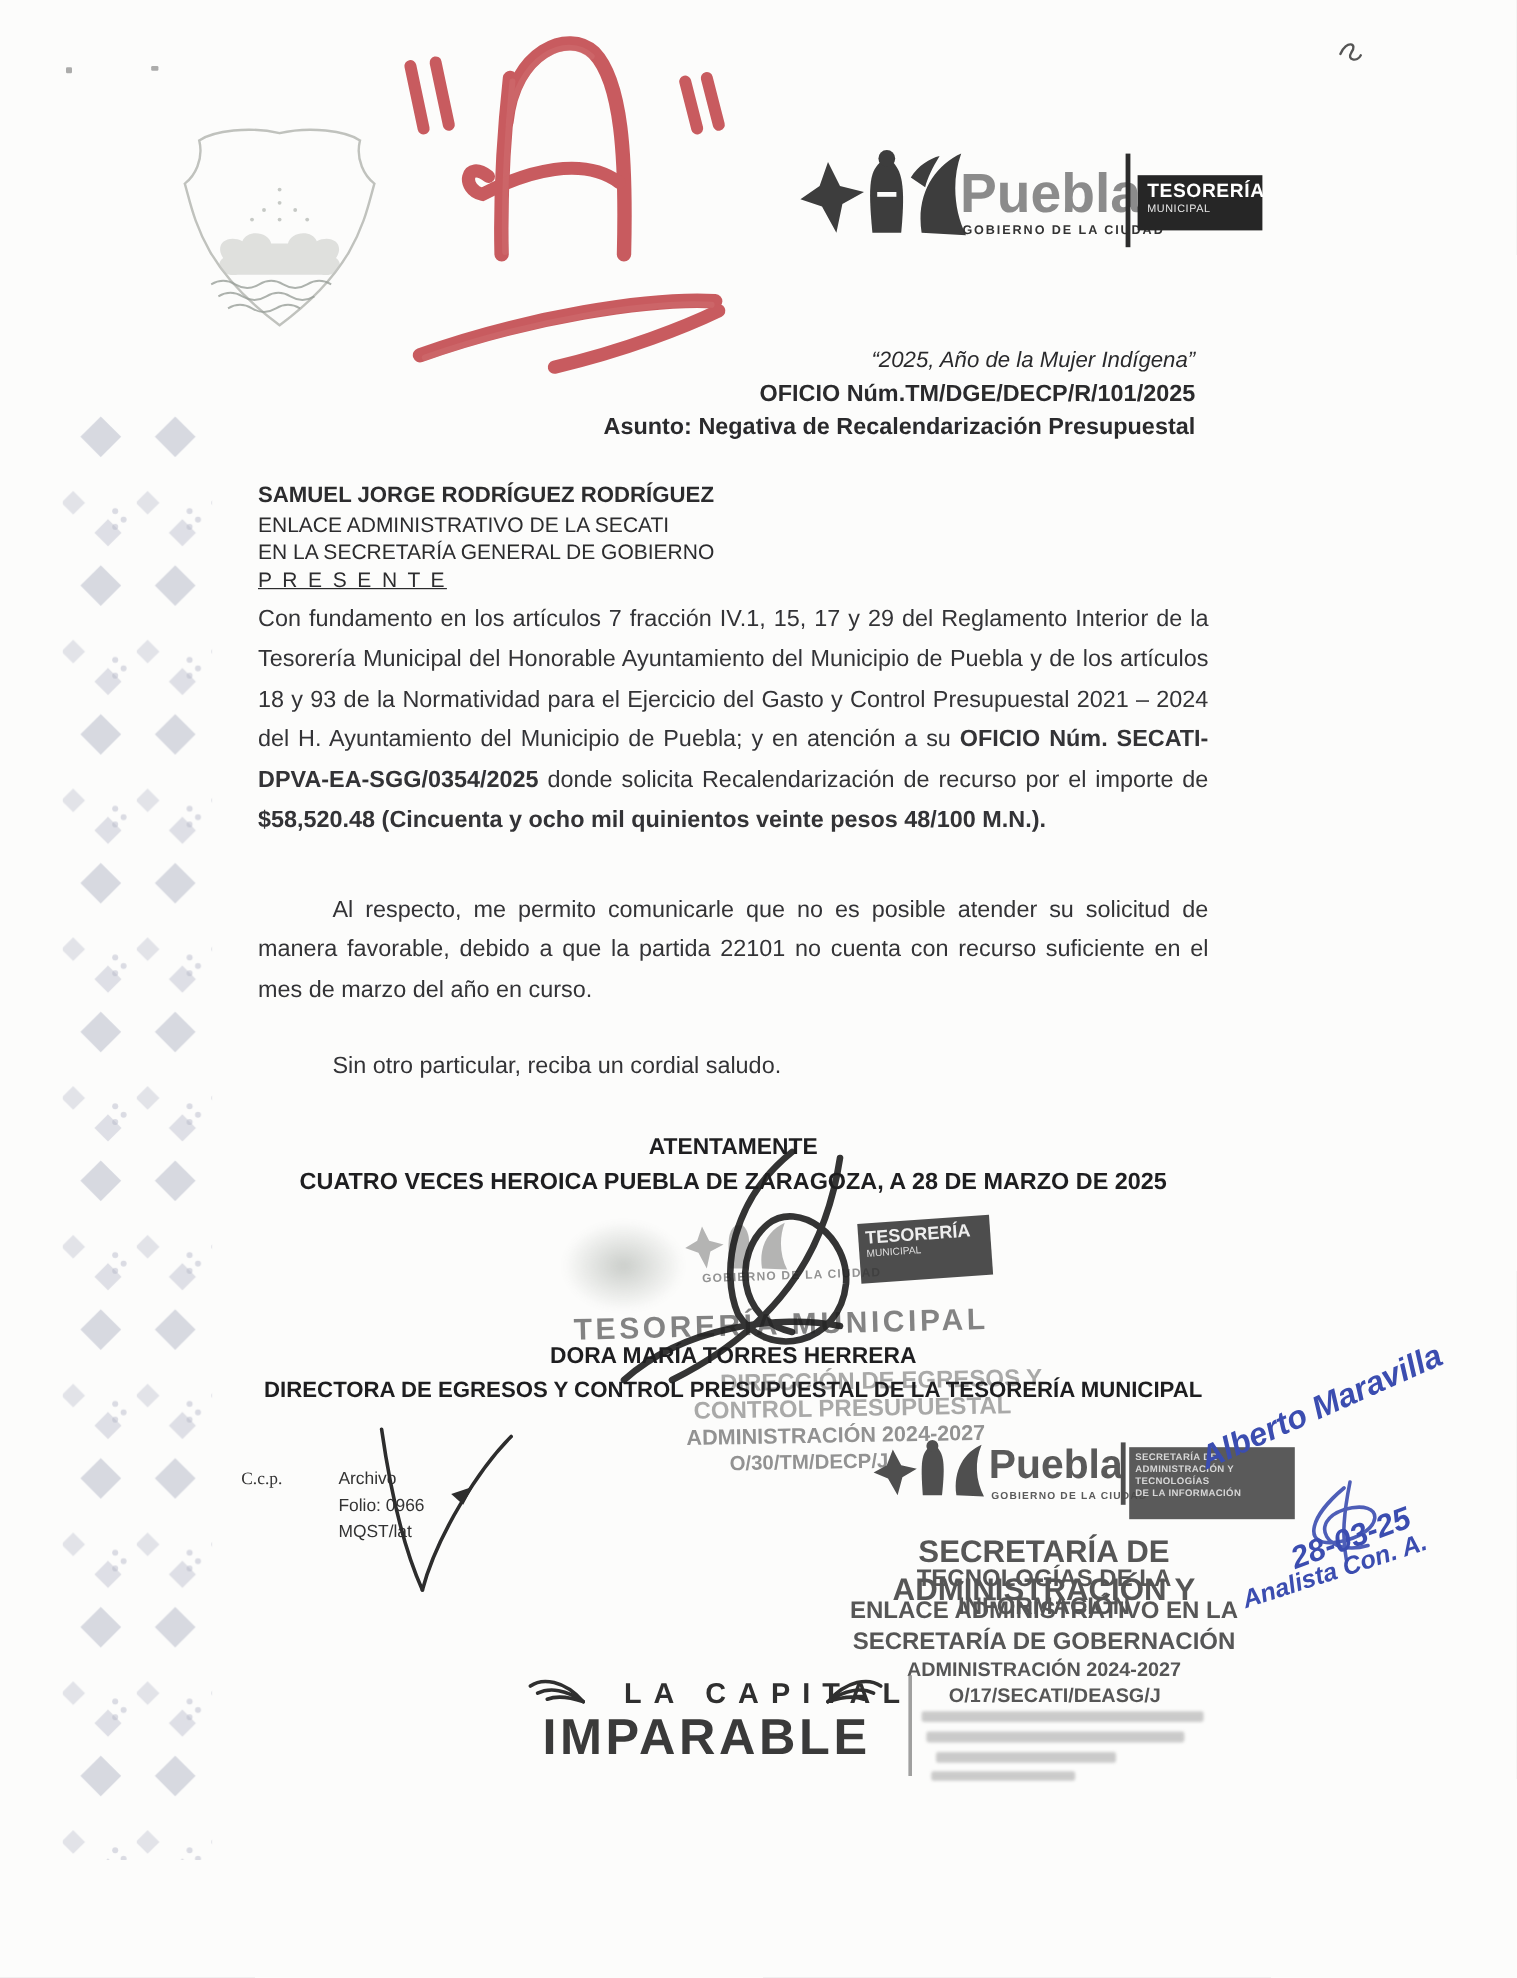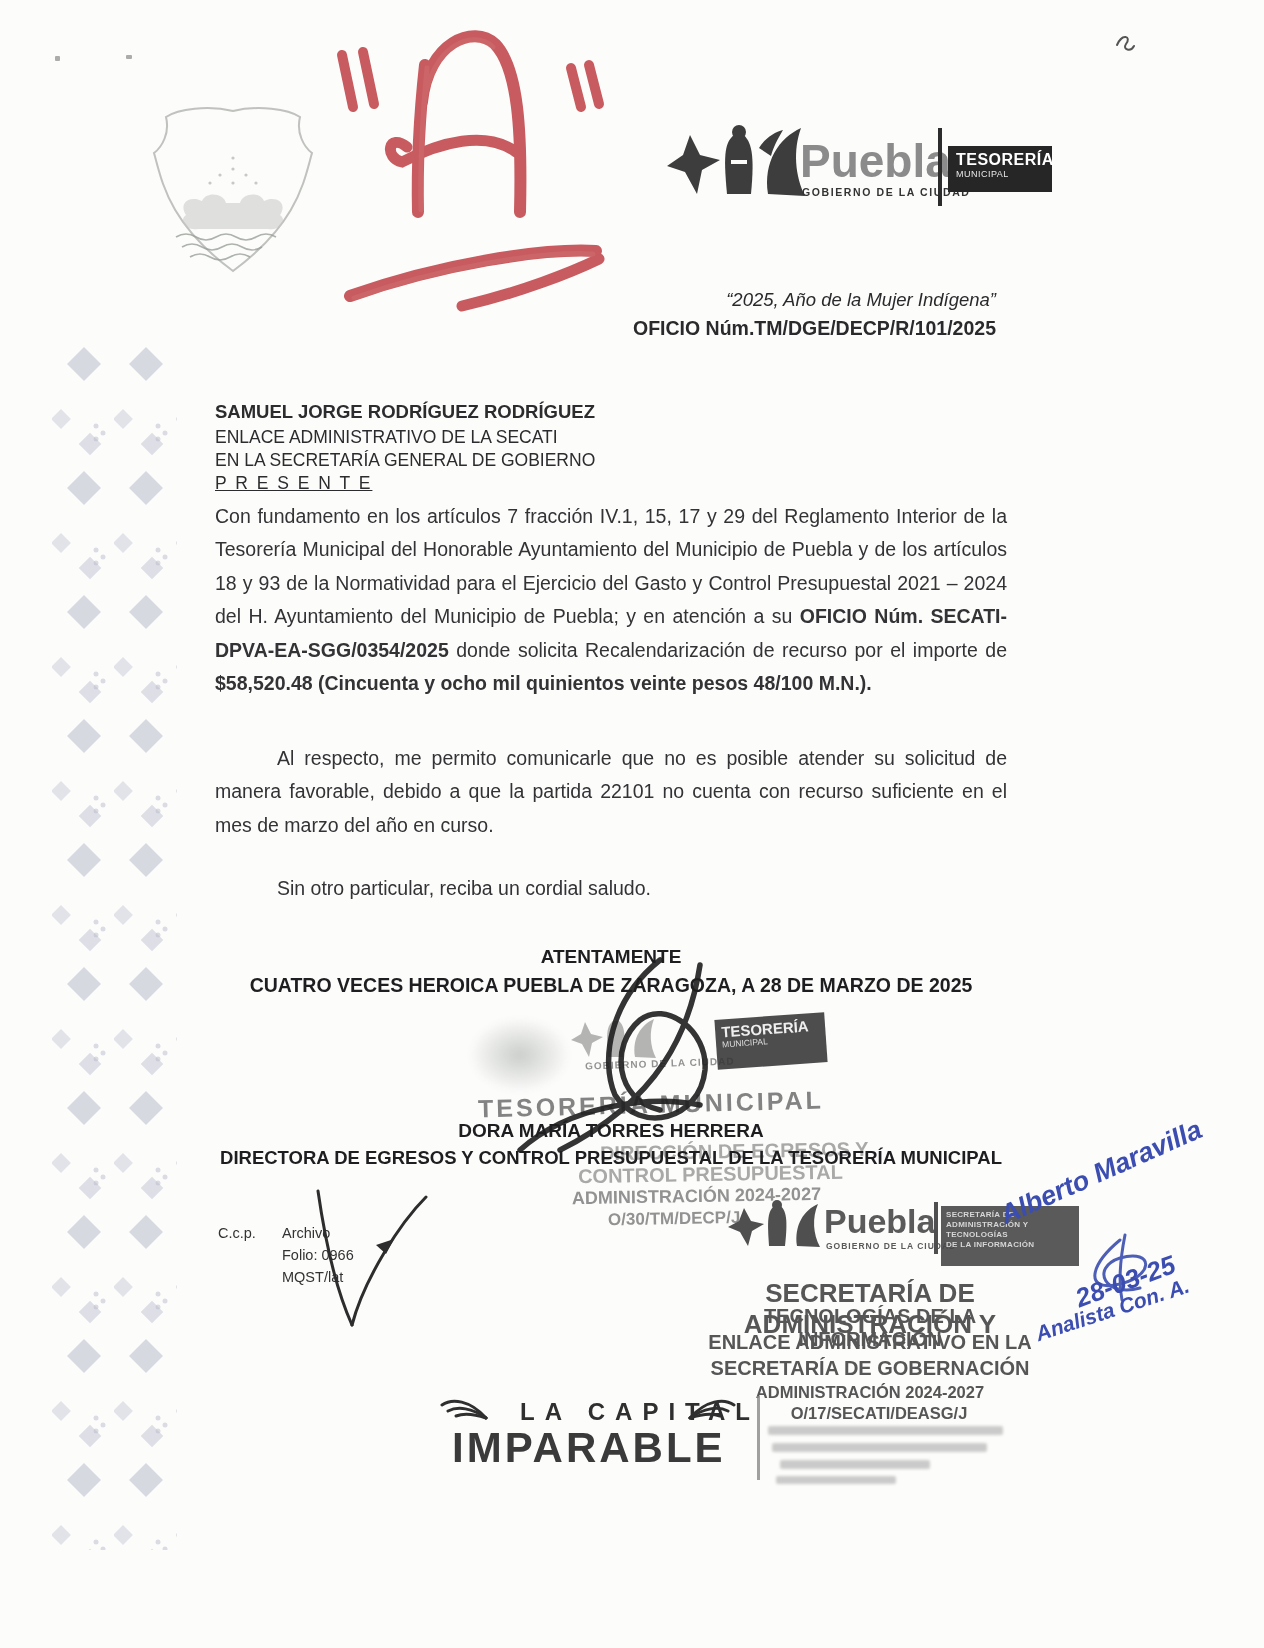--- a/index.html
+++ b/index.html
@@ -136,20 +136,21 @@
     <div class="abs vbar" style="left:938px;top:128px;width:4px;height:78px;"></div>
     <div class="abs badge" style="left:948px;top:146px;width:104px;height:46px;">
       <div class="l1">TESORERÍA</div>
       <div class="l2">MUNICIPAL</div>
     </div>
   </div>
 
   <div class="abs hdr rt" style="left:400px;top:286px;width:596px;">
     <div class="legend">“2025, Año de la Mujer Indígena”</div>
     <div class="boldline">OFICIO Núm.TM/DGE/DECP/R/101/2025</div>
+    <div class="boldline">Asunto: Negativa de Recalendarización Presupuestal</div>
   </div>
 
   <div class="abs recipient" style="left:215px;top:400px;">
     <div class="rname">SAMUEL JORGE RODRÍGUEZ RODRÍGUEZ</div>
     <div>ENLACE ADMINISTRATIVO DE LA SECATI</div>
     <div>EN LA SECRETARÍA GENERAL DE GOBIERNO</div>
     <div class="sal">P R E S E N T E</div>
   </div>
 
   <p class="abs para" style="left:215px;top:500px;">
@@ -186,21 +187,21 @@
         <path d="M260,15 C250,80 220,150 120,200"></path>
         <path d="M80,200 C130,155 210,145 260,155"></path>
       </g>
     </svg>
   </div>
 
   <div class="abs closingline ctr" style="left:215px;top:1120px;font-size:19px;">DORA MARÍA TORRES HERRERA</div>
   <div class="abs closingline ctr" style="left:215px;top:1147px;font-size:18.5px;">DIRECTORA DE EGRESOS Y CONTROL PRESUPUESTAL DE LA TESORERÍA MUNICIPAL</div>
 
   <div>
-    <div class="abs ccp" style="left:218px;top:1222px;">C.c.p.</div>
+    <div class="abs ccp" style="left:201px;top:1222px;font-family:Liberation Serif, serif;">C.c.p.</div>
     <div class="abs ccp" style="left:282px;top:1222px;">Archivo</div>
     <div class="abs ccp" style="left:282px;top:1244px;">Folio: 0966</div>
     <div class="abs ccp" style="left:282px;top:1266px;">MQST/lat</div>
     <svg class="abs" style="left:288px;top:1183px;" width="170" height="165">
       <g stroke="#2d2d2d" stroke-width="3" fill="none" stroke-linecap="round">
         <path d="M30,8 C36,50 46,102 64,142"></path>
         <path d="M64,142 C76,96 112,40 138,14"></path>
       </g>
       <path d="M88,62 l18,-6 l-8,15 z" fill="#2d2d2d"></path>
     </svg>

